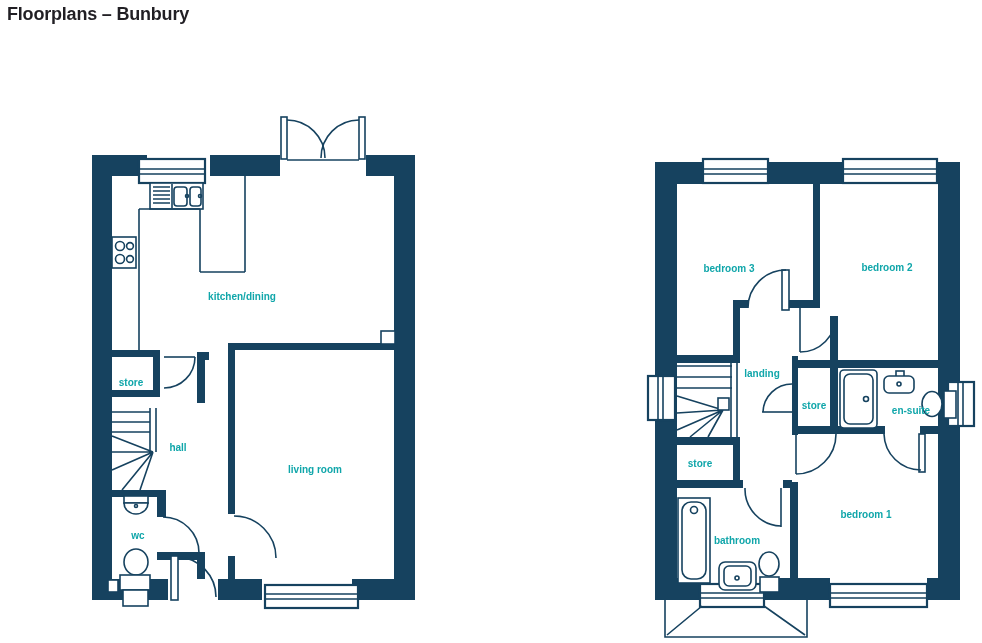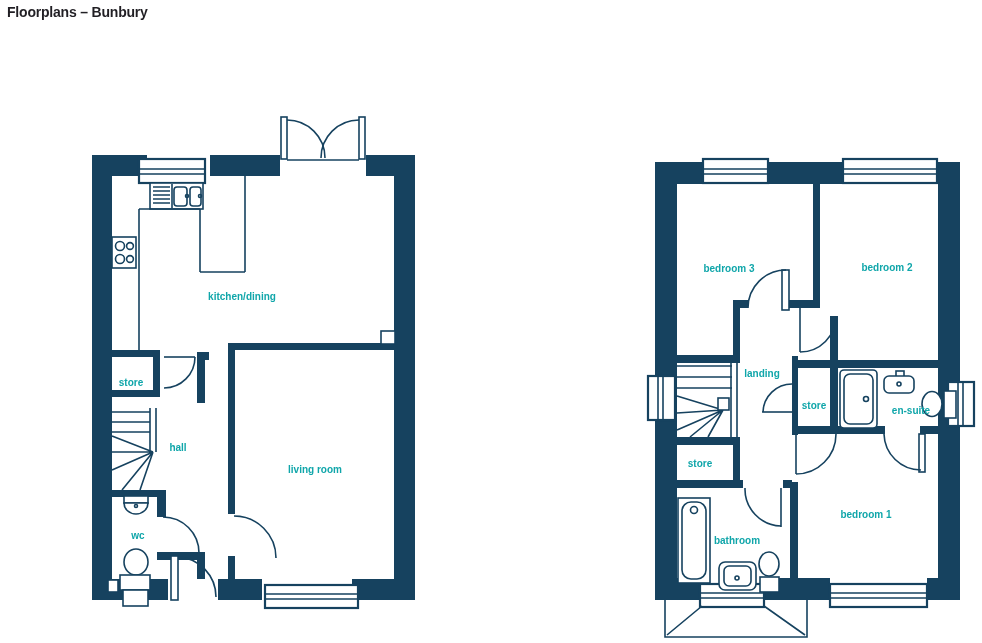--- a/index.html
+++ b/index.html
@@ -1,17 +1,17 @@
 <!DOCTYPE html>
 <html><head>
 <meta charset="utf-8">
 <style>
   html,body{margin:0;padding:0;background:#ffffff;}
   body{width:982px;height:643px;position:relative;font-family:"Liberation Sans",sans-serif;overflow:hidden;}
-  .title{position:absolute;left:7px;top:4px;font-size:14px;font-weight:bold;color:#211f24;letter-spacing:-0.2px;}
+  .title{position:absolute;left:7px;top:4px;font-size:18px;font-weight:bold;color:#211f24;letter-spacing:-0.2px;}
   svg{position:absolute;left:0;top:0;}
   .w{fill:#16425f;}
   .ln{stroke:#16425f;stroke-width:1.6;fill:none;}
   .arc{stroke:#16425f;stroke-width:1.6;fill:none;}
   .fx{fill:#ffffff;stroke:#16425f;stroke-width:1.6;}
   .win{fill:#ffffff;stroke:#16425f;stroke-width:2.2;}
   .leaf{fill:#ffffff;stroke:#16425f;stroke-width:1.6;}
   .lbl{fill:#10a6aa;font-family:"Liberation Sans",sans-serif;font-size:10px;font-weight:bold;text-anchor:middle;}
 </style>
 </head>

